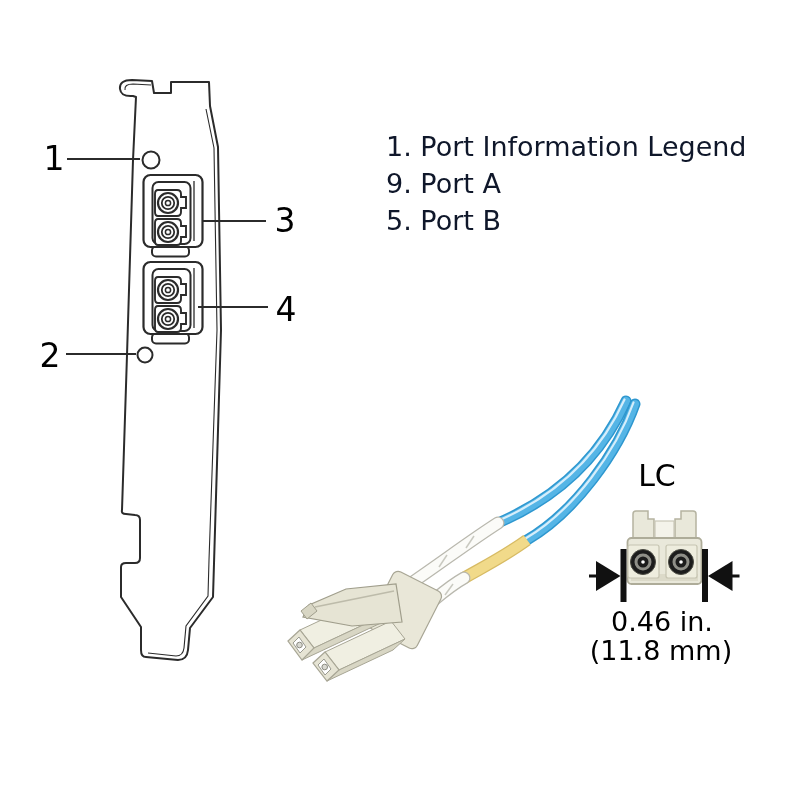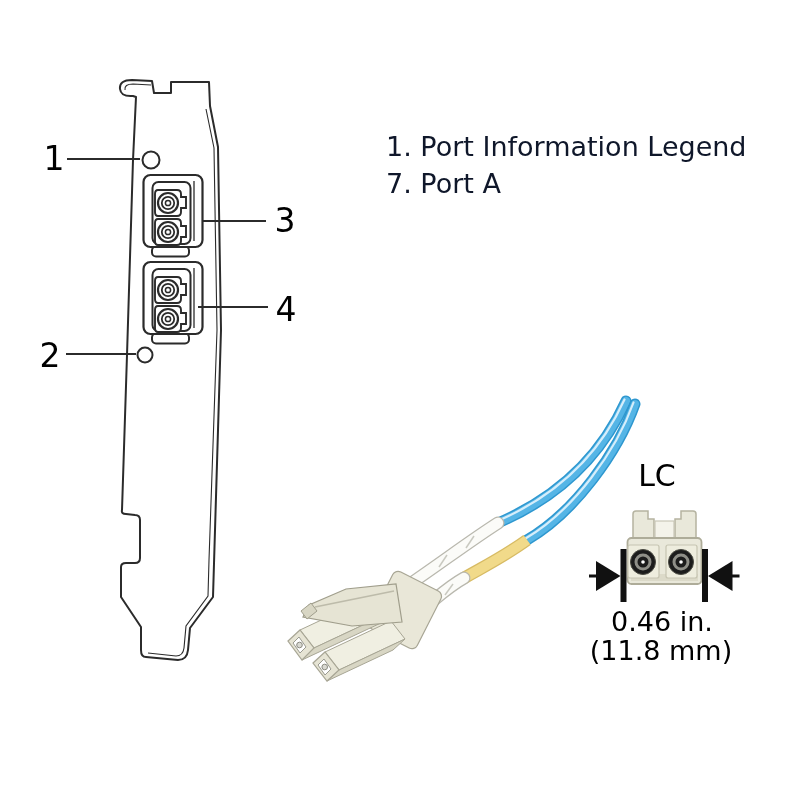--- a/index.html
+++ b/index.html
@@ -12,21 +12,22 @@
   .dim-text{font-size:27px;}
 </style>
 </head>
 <body>
 
 <div id="stage">
 
   
   <div class="legend">
     <div>1. Port Information Legend</div>
-    <div>7. Port A</div>
+    <div>9. Port A</div>
+    <div>5. Port B</div>
   </div>
 
   <svg width="800" height="800" viewBox="0 0 800 800">
 
     <g>
       <path d="M 136,97 L 133,96 Q 121,97 120,89 Q 119,80 132,80 L 152,81 L 154,93 L 171,93 L 171,82
            L 209,82 L 210,106 L 218,147 L 221,330 L 213,597 L 190,628 L 188,650
            Q 187,660 178,660 L 146,657 Q 141,657 141,650 L 141,627 L 121,597 L 121,567
            Q 121,563 126,563 L 135,563 Q 140,563 140,558 L 140,520 Q 140,515 135,515
            L 126,514 Q 121,514 122,510 L 127,355 L 133,160 Z" fill="#ffffff" stroke="#2b2b2b" stroke-width="2" stroke-linejoin="round"></path>

